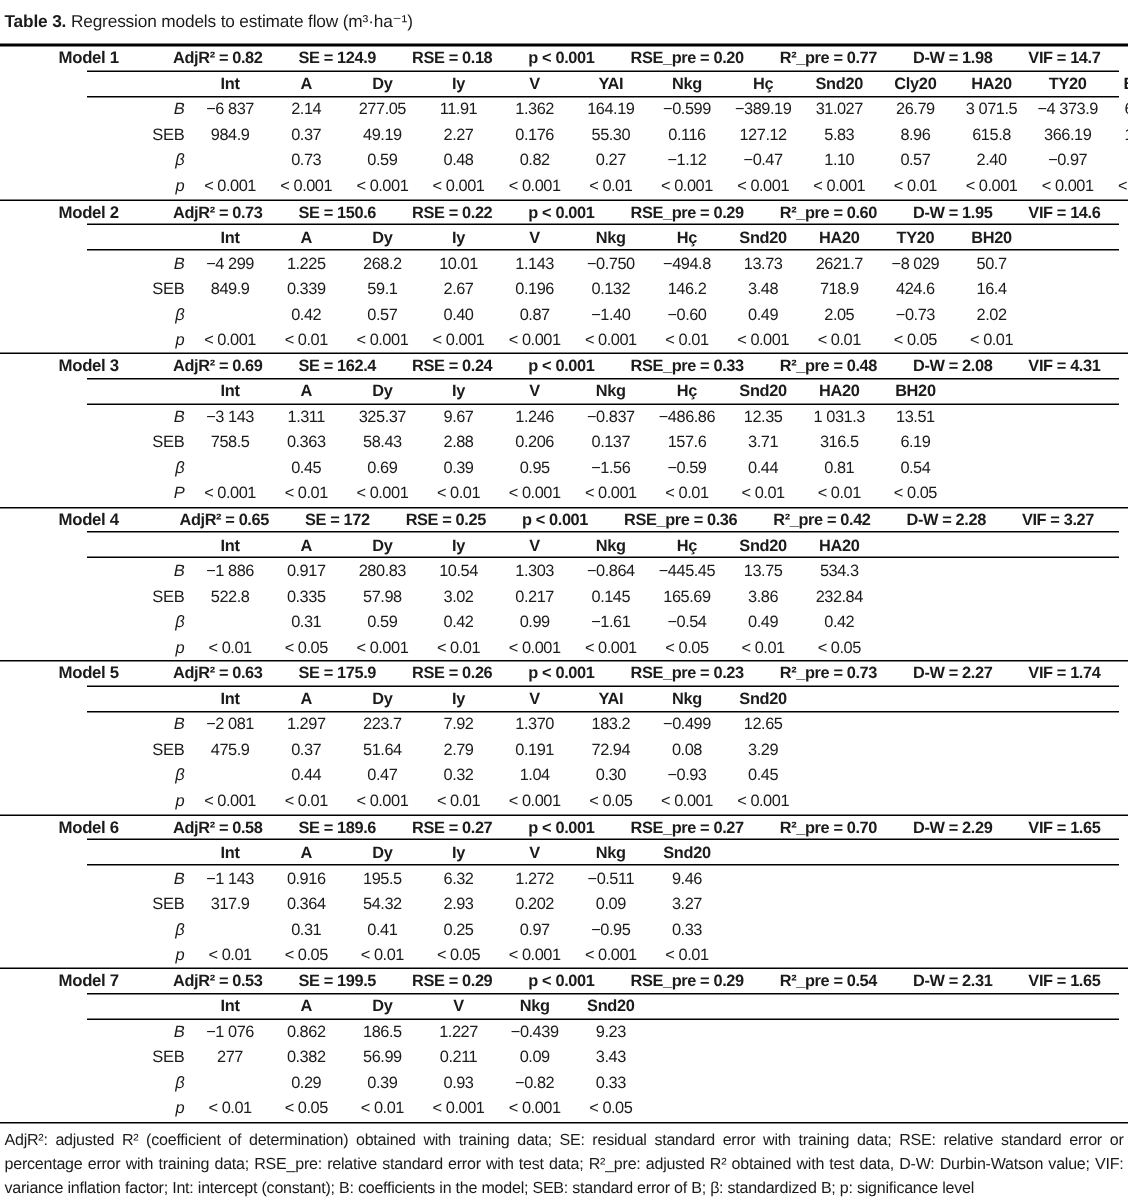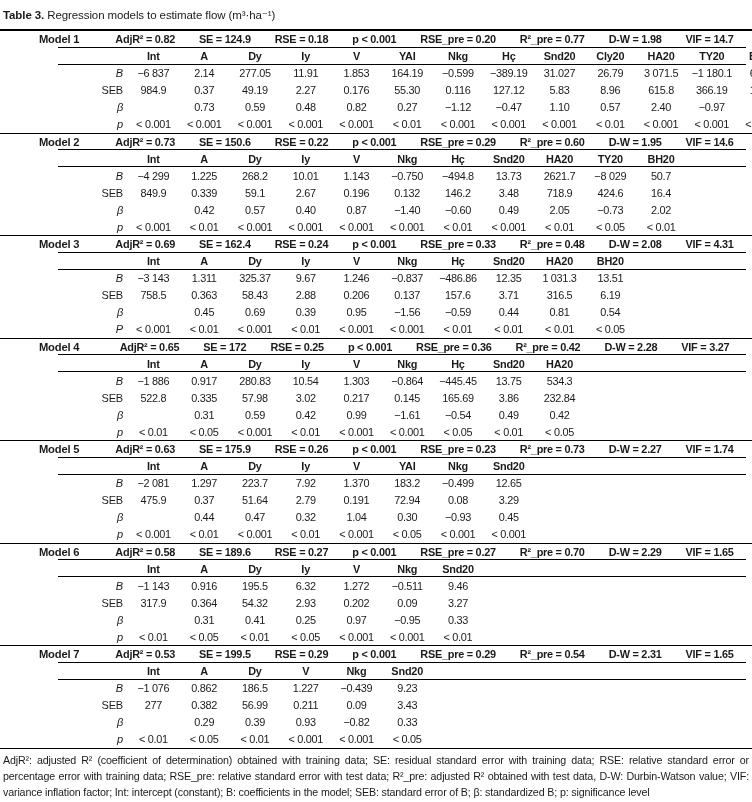--- a/index.html
+++ b/index.html
@@ -78,28 +78,28 @@
           <div class="cell head">HA20</div>
           <div class="cell head">TY20</div>
           <div class="cell head">BH20</div>
         </div>
         <div class="row data-row">
           <div class="rowlabel-cell it">B</div>
           <div class="cell">−6 837</div>
           <div class="cell">2.14</div>
           <div class="cell">277.05</div>
           <div class="cell">11.91</div>
-          <div class="cell">1.853</div>
+          <div class="cell">1.362</div>
           <div class="cell">164.19</div>
           <div class="cell">−0.599</div>
           <div class="cell">−389.19</div>
           <div class="cell">31.027</div>
           <div class="cell">26.79</div>
           <div class="cell">3 071.5</div>
-          <div class="cell">−1 180.1</div>
+          <div class="cell">−4 373.9</div>
           <div class="cell">64.25</div>
         </div>
         <div class="row data-row">
           <div class="rowlabel-cell">SEB</div>
           <div class="cell">984.9</div>
           <div class="cell">0.37</div>
           <div class="cell">49.19</div>
           <div class="cell">2.27</div>
           <div class="cell">0.176</div>
           <div class="cell">55.30</div>

